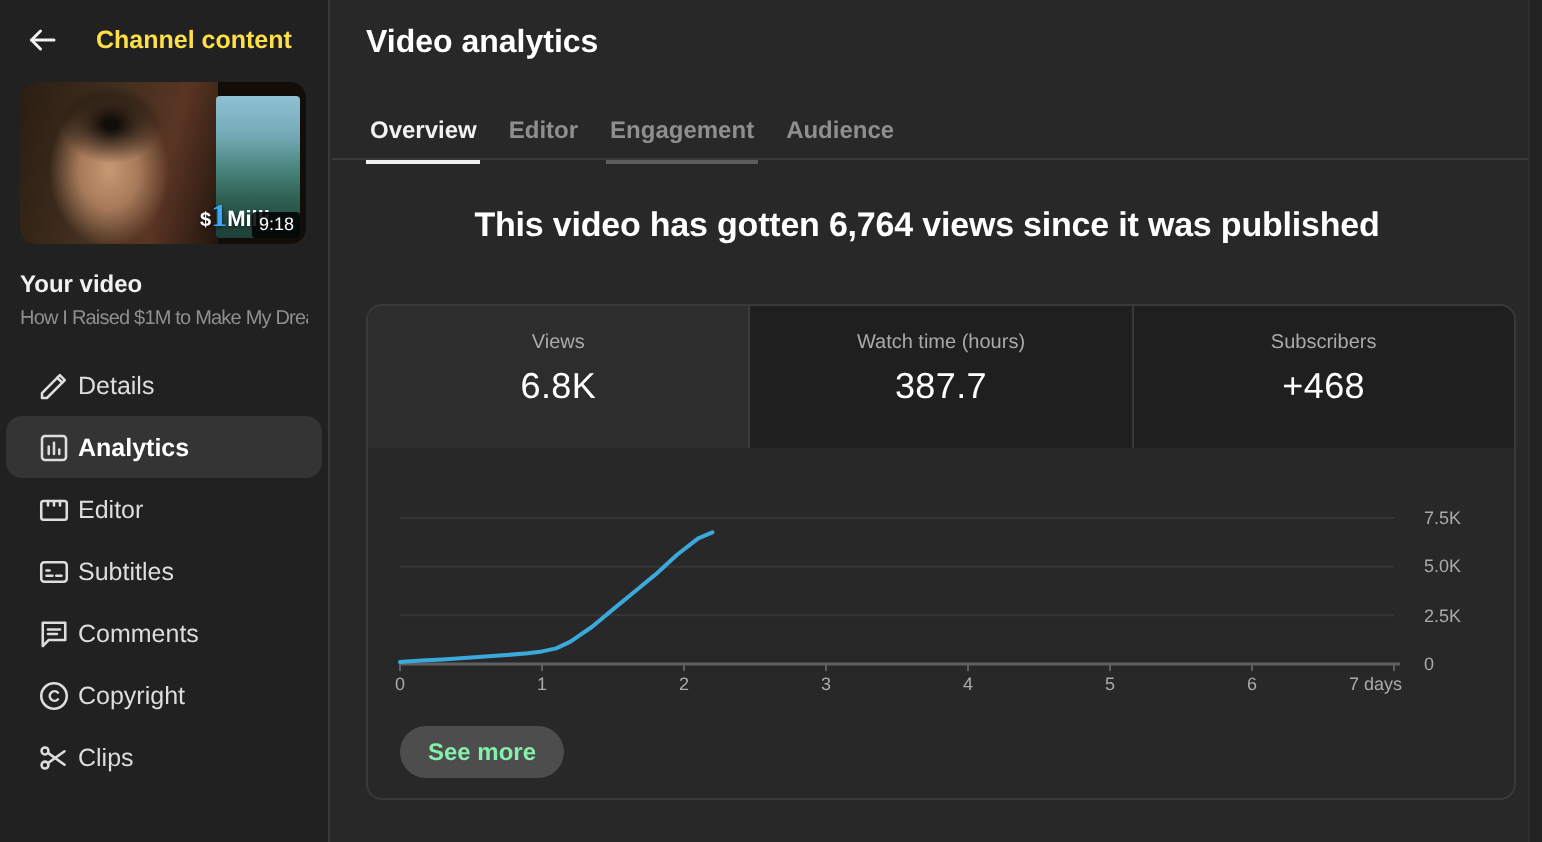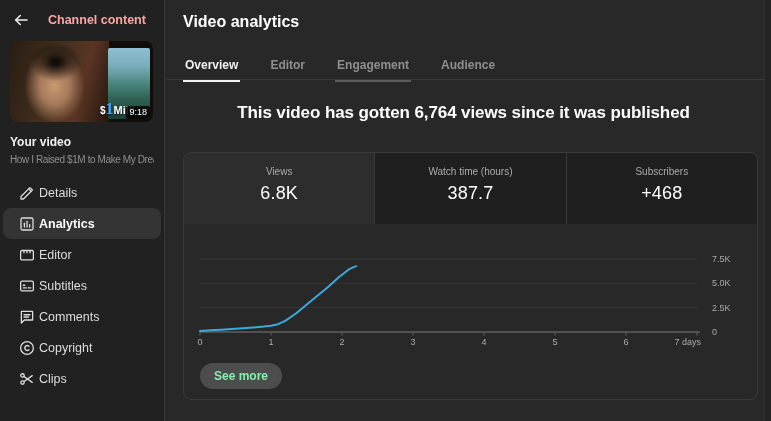--- a/index.html
+++ b/index.html
@@ -7,21 +7,21 @@
   .app {
     position:relative; width:771px; height:421px; overflow:hidden;
     background:#282828; font-family:"Liberation Sans","DejaVu Sans",sans-serif;
     color:#fff; -webkit-font-smoothing:antialiased;
   }
   
   .sidebar { position:absolute; left:0; top:0; width:165px; height:421px;
     background:#212121; border-right:1px solid #383838; }
   .sb-header { height:40px; display:flex; align-items:center; gap:18px; padding-left:12px; }
   .back-btn { width:18px; height:18px; display:flex; align-items:center; cursor:pointer; }
-  .sb-title { font-size:12.5px; font-weight:bold; color:#fca5a5; }
+  .sb-title { font-size:12.5px; font-weight:bold; color:#fde047; }
   .thumb { position:relative; margin:1px 11px 0 10px; height:81px; border-radius:8px;
     overflow:hidden; background:#120d09; cursor:pointer; }
   .thumb-photo { position:absolute; inset:0; right:44px;
     background:
       radial-gradient(ellipse 34px 26px at 46% 26%, #120d08 10%, rgba(18,13,8,0) 75%),
       radial-gradient(ellipse 30px 38px at 45% 55%, #c79a72 0%, #a6795a 50%, rgba(70,45,28,0) 100%),
       linear-gradient(105deg, #2a1d12 0%, #43301f 45%, #5a3524 70%, #23160e 100%); }
   .thumb-poster { position:absolute; right:3px; top:7px; bottom:3px; width:42px; border-radius:2px;
     background:linear-gradient(180deg,#8fc0d4 0%,#74aab6 28%,#47837a 52%,#2f6153 72%,#1d4038 100%); }
   .poster-text { position:absolute; left:-8px; bottom:1px; white-space:nowrap;
@@ -38,21 +38,21 @@
   .menu-item { display:flex; align-items:center; gap:3px; height:31px; margin:0 3px;
     padding-left:15px; border-radius:8px; cursor:pointer; }
   .menu-item .mi-label { font-size:12.5px; color:#ddd; }
   .menu-item.active { background:#343434; }
   .menu-item.active .mi-label { color:#fff; font-weight:bold; }
   .mi-icon { width:18px; height:18px; display:flex; align-items:center; justify-content:center; }
   .mi-icon svg, .back-btn svg { display:block; }
   
   .main { position:absolute; left:166px; top:0; right:0; bottom:0; }
   .page-title { position:absolute; left:17px; top:13px; font-size:16px; font-weight:bold; color:#fff; }
-  .tabs { position:absolute; left:17px; top:54px; display:flex; gap:28px; }
+  .tabs { position:absolute; left:17px; top:54px; display:flex; gap:12px; }
   .tab { position:relative; font-size:12px; font-weight:bold; color:#8f8f8f;
     padding:4px 2px 14px; cursor:pointer; }
   .tab--active { color:#f1f1f1; }
   .tab--active::after, .tab--hover::after { content:""; position:absolute; left:0; right:0;
     bottom:4px; height:2px; background:#f1f1f1; }
   .tab--hover::after { background:#5c5c5c; }
   .tabs-divider { position:absolute; left:0; right:0; top:79px; height:1px; background:#3a3a3a; }
   .headline { position:absolute; left:0; right:10px; top:103px; text-align:center;
     font-size:17px; font-weight:bold; color:#fff; letter-spacing:-.1px; }
   .panel { position:absolute; left:17px; top:152px; width:575px; height:248px;

